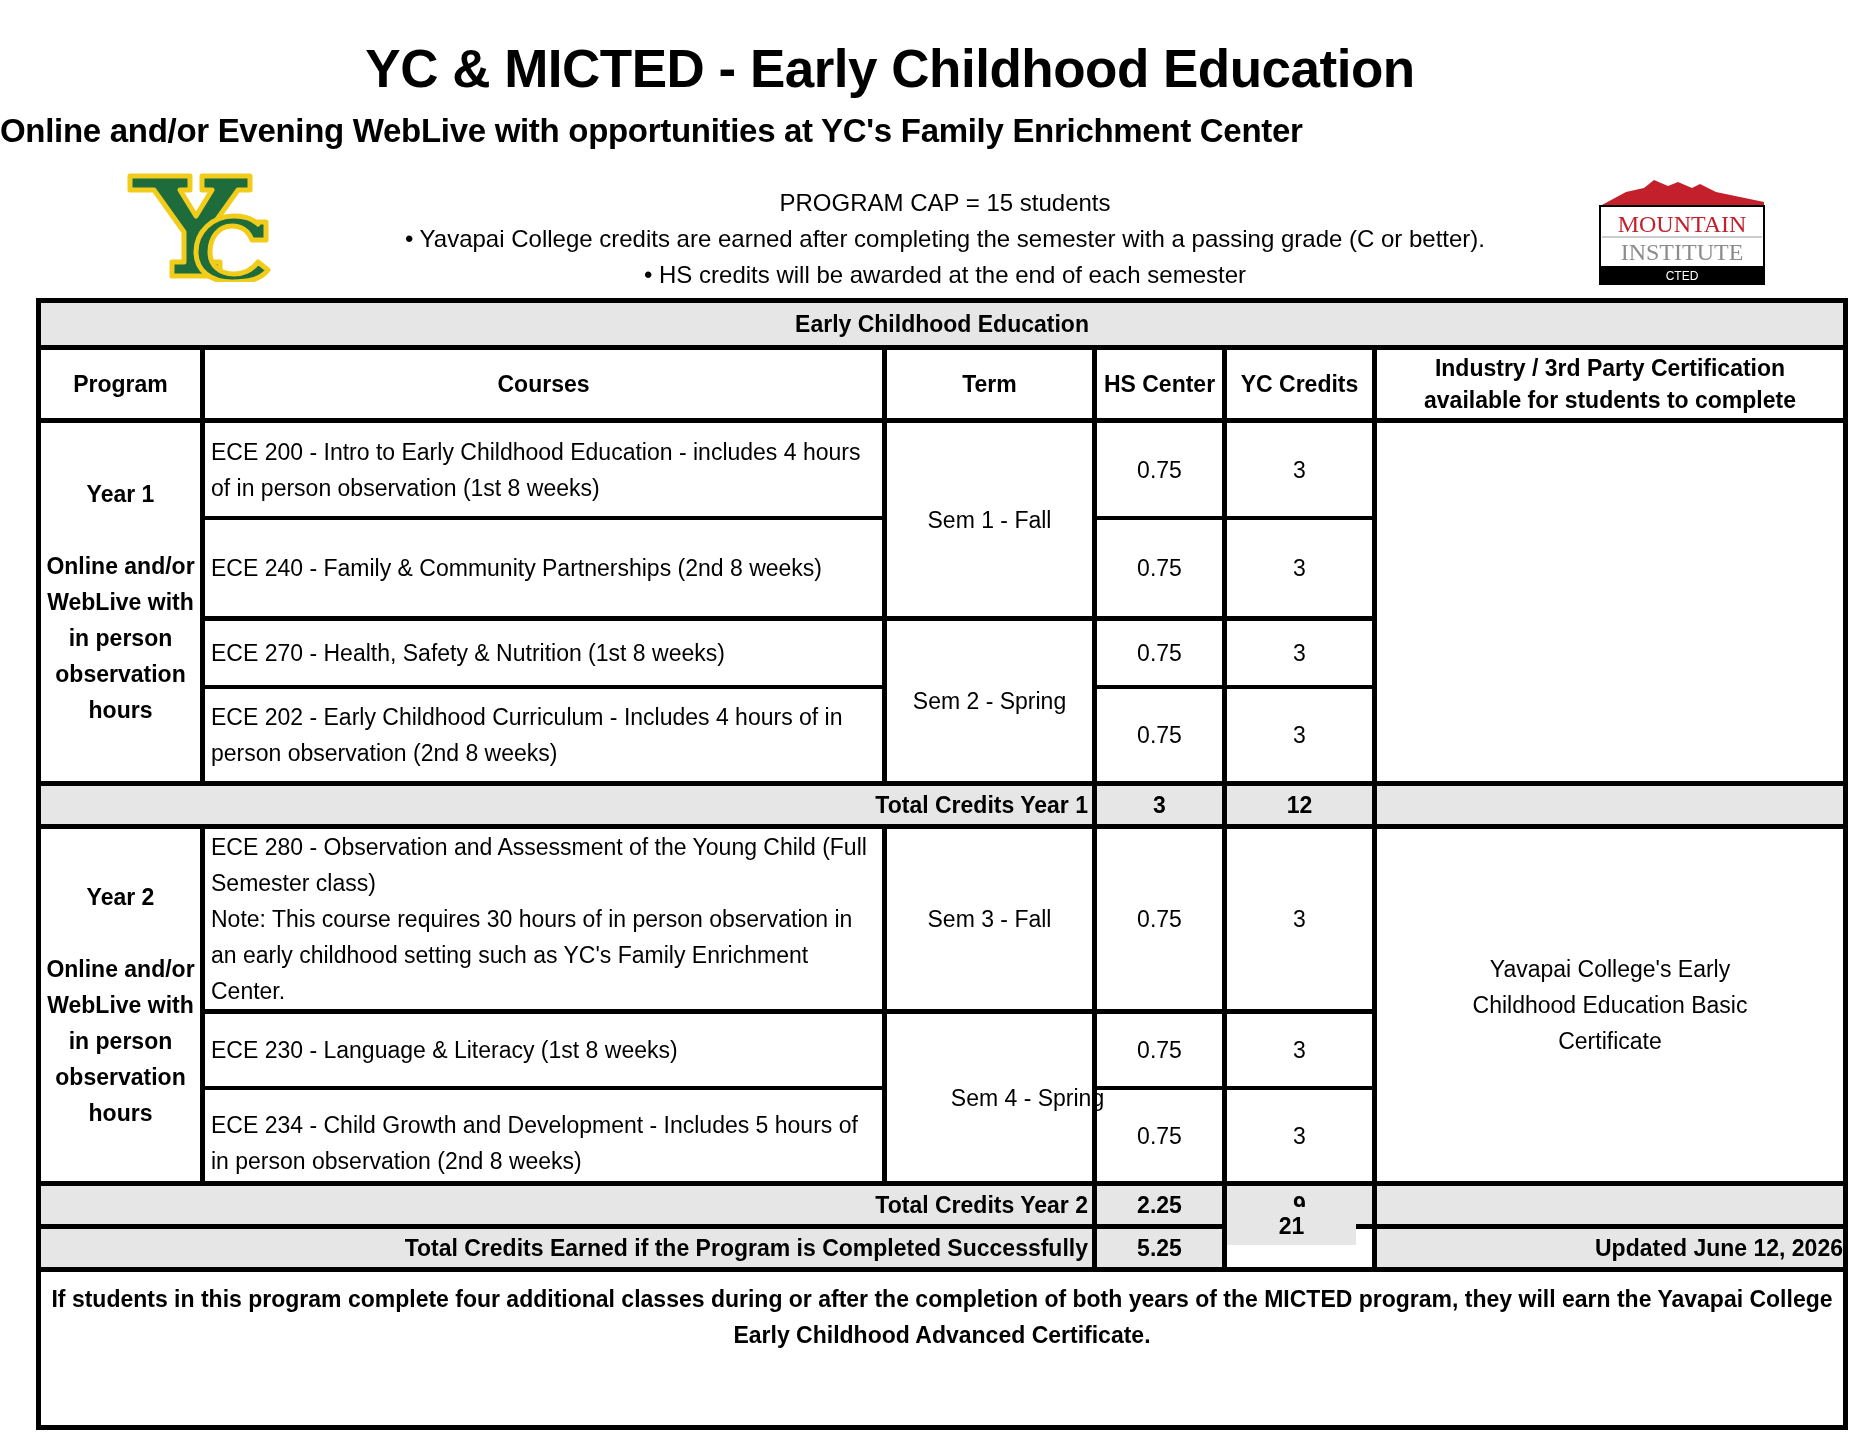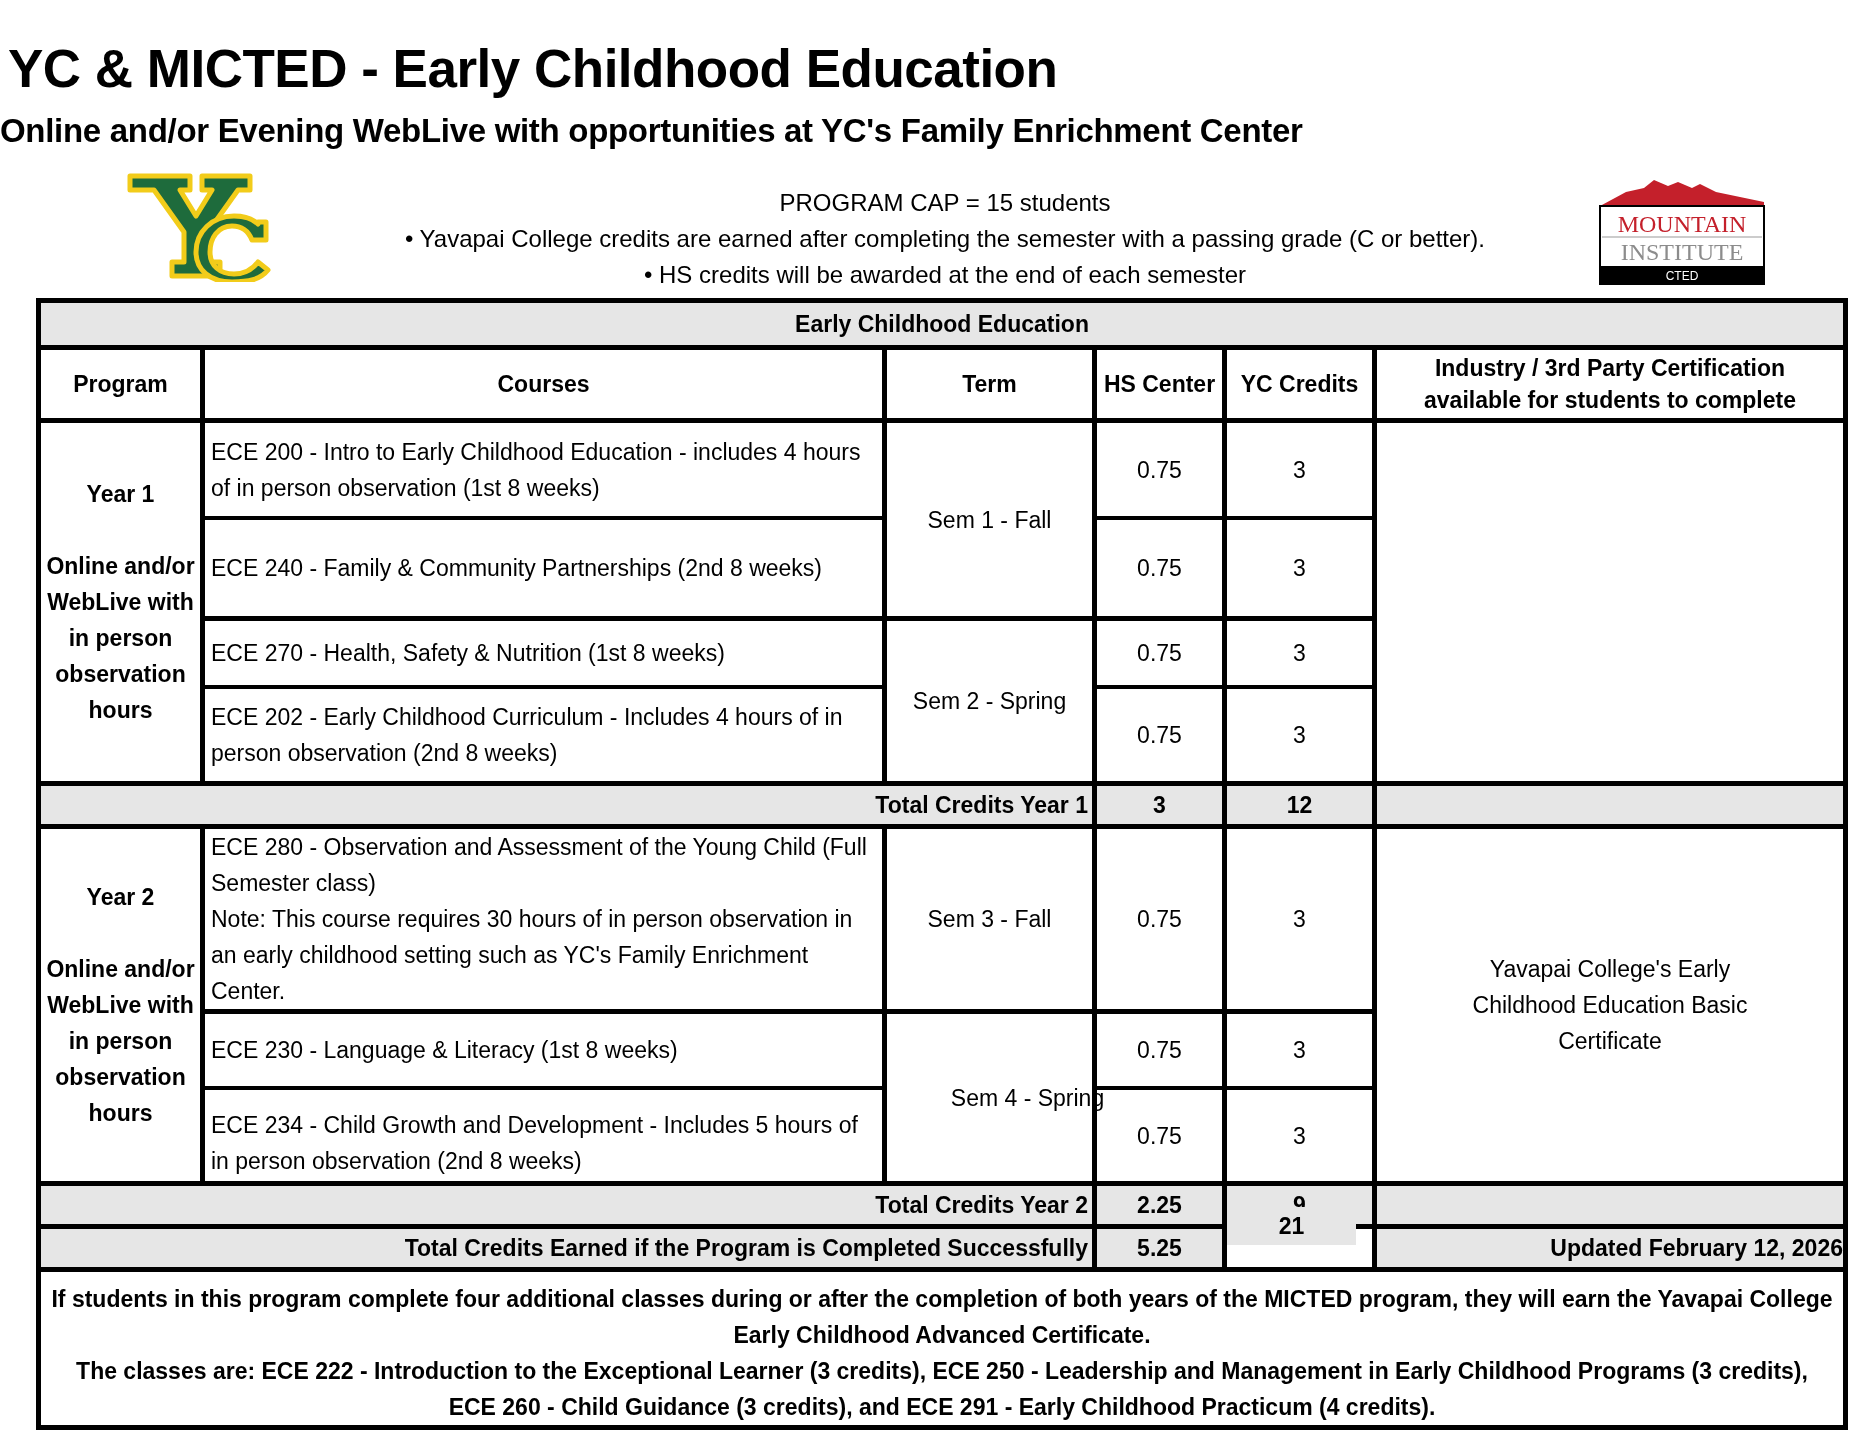--- a/index.html
+++ b/index.html
@@ -1,19 +1,19 @@
 <!DOCTYPE html>
 <html><head>
 <meta charset="utf-8">
 <style>
   html, body { margin:0; padding:0; background:#ffffff; }
   body { width:1869px; height:1449px; position:relative; overflow:hidden;
          font-family:"Liberation Sans", "DejaVu Sans", sans-serif; color:#000; }
 
-  .title { position:absolute; left:8px; width:1780px; top:38px; 
+  .title { position:absolute; left:0; width:1780px; top:38px; text-align:center;
            font-size:53px; font-weight:bold; letter-spacing:-0.5px; }
   .subtitle { position:absolute; left:0; width:1869px; top:112px; 
               font-size:33px; font-weight:bold; letter-spacing:-0.3px; }
 
   .info { position:absolute; left:300px; width:1290px; top:185px; text-align:center;
           font-size:24px; line-height:36px; }
   .info div { white-space:nowrap; }
 
   
   .yc-logo { position:absolute; left:126px; top:170px; width:148px; height:112px; }
@@ -188,21 +188,20 @@
   <div class="cell grey" style="left:1336px;top:883px;width:466px;height:38px;"></div>
 
   <div class="hl" style="left:0;top:921px;width:1802px;height:5px;"></div>
 
   <div class="cell grey bold right" style="left:0;top:926px;width:1051px;height:38px;">Total Credits Earned if the Program is Completed Successfully</div>
   <div class="hl" style="left:1051px;top:926px;width:5px;height:38px;"></div>
   <div class="cell grey bold" style="left:1056px;top:926px;width:125px;height:38px;">5.25</div>
   <div class="hl" style="left:1181px;top:926px;width:5px;height:38px;"></div>
   <div class="cell grey bold" style="left:1186px;top:904px;width:129px;height:38px;">21</div>
   <div class="hl" style="left:1331px;top:926px;width:5px;height:38px;"></div>
-  <div class="cell grey bold right" style="left:1336px;top:926px;width:466px;height:38px;padding-right:0;">Updated February 12, 2026</div>
+  <div class="cell grey bold right" style="left:1336px;top:926px;width:466px;height:38px;padding-right:0;">Updated June 12, 2026</div>
 
   <div class="hl" style="left:0;top:964px;width:1802px;height:5px;"></div>
 
   <div class="note" style="left:0;top:978px;width:1802px;">
     <div>If students in this program complete four additional classes during or after the completion of both years of the MICTED program, they will earn the Yavapai College Early Childhood Advanced Certificate.</div>
-    <div>The classes are:  ECE 222 - Introduction to the Exceptional Learner (3 credits), ECE 250 - Leadership and Management in Early Childhood Programs (3 credits), ECE 260 - Child Guidance (3 credits), and ECE 291 - Early Childhood Practicum (4 credits).</div>
   </div>
 </div>
 
 </body></html>

